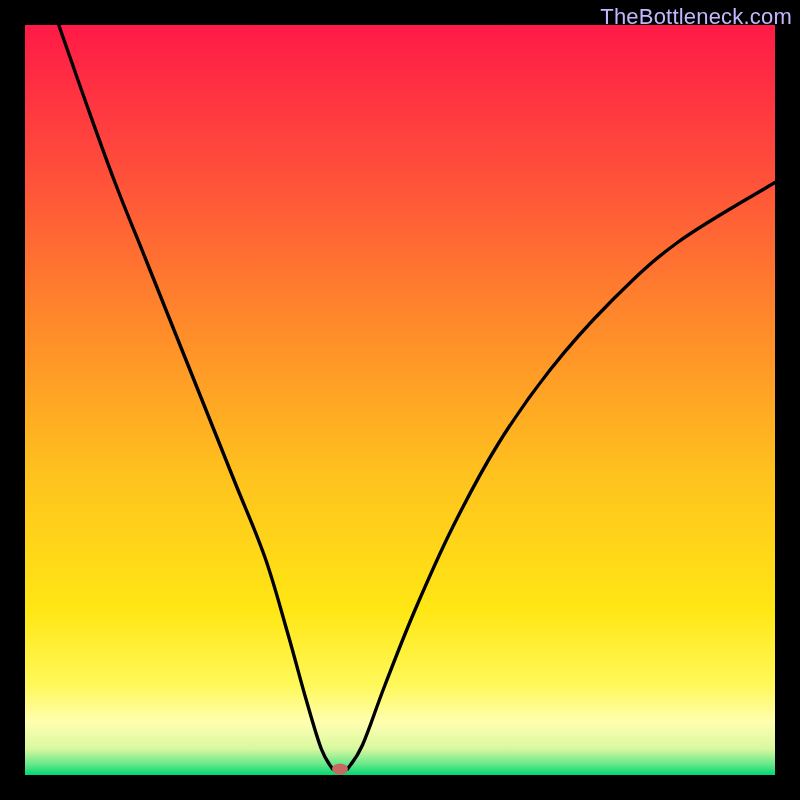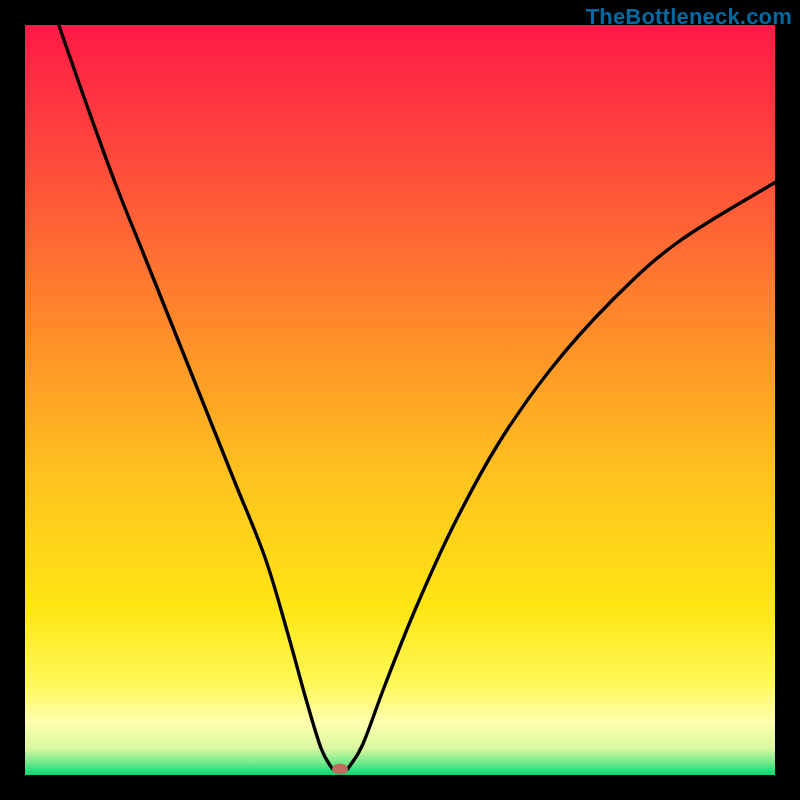--- a/index.html
+++ b/index.html
@@ -16,23 +16,23 @@
     left: 0;
     top: 0;
     width: 800px;
     height: 800px;
     background: #000;
   }
   .watermark {
     position: absolute;
     top: 4px;
     right: 8px;
-    color: #0369a1;
+    color: #c4b5fd;
     font-size: 22px;
-    font-weight: 700;
+    font-weight: 400;
     letter-spacing: 0.2px;
     z-index: 20;
   }
   .plot {
     position: absolute;
     left: 25px;
     top: 25px;
     width: 750px;
     height: 750px;
     overflow: hidden;

